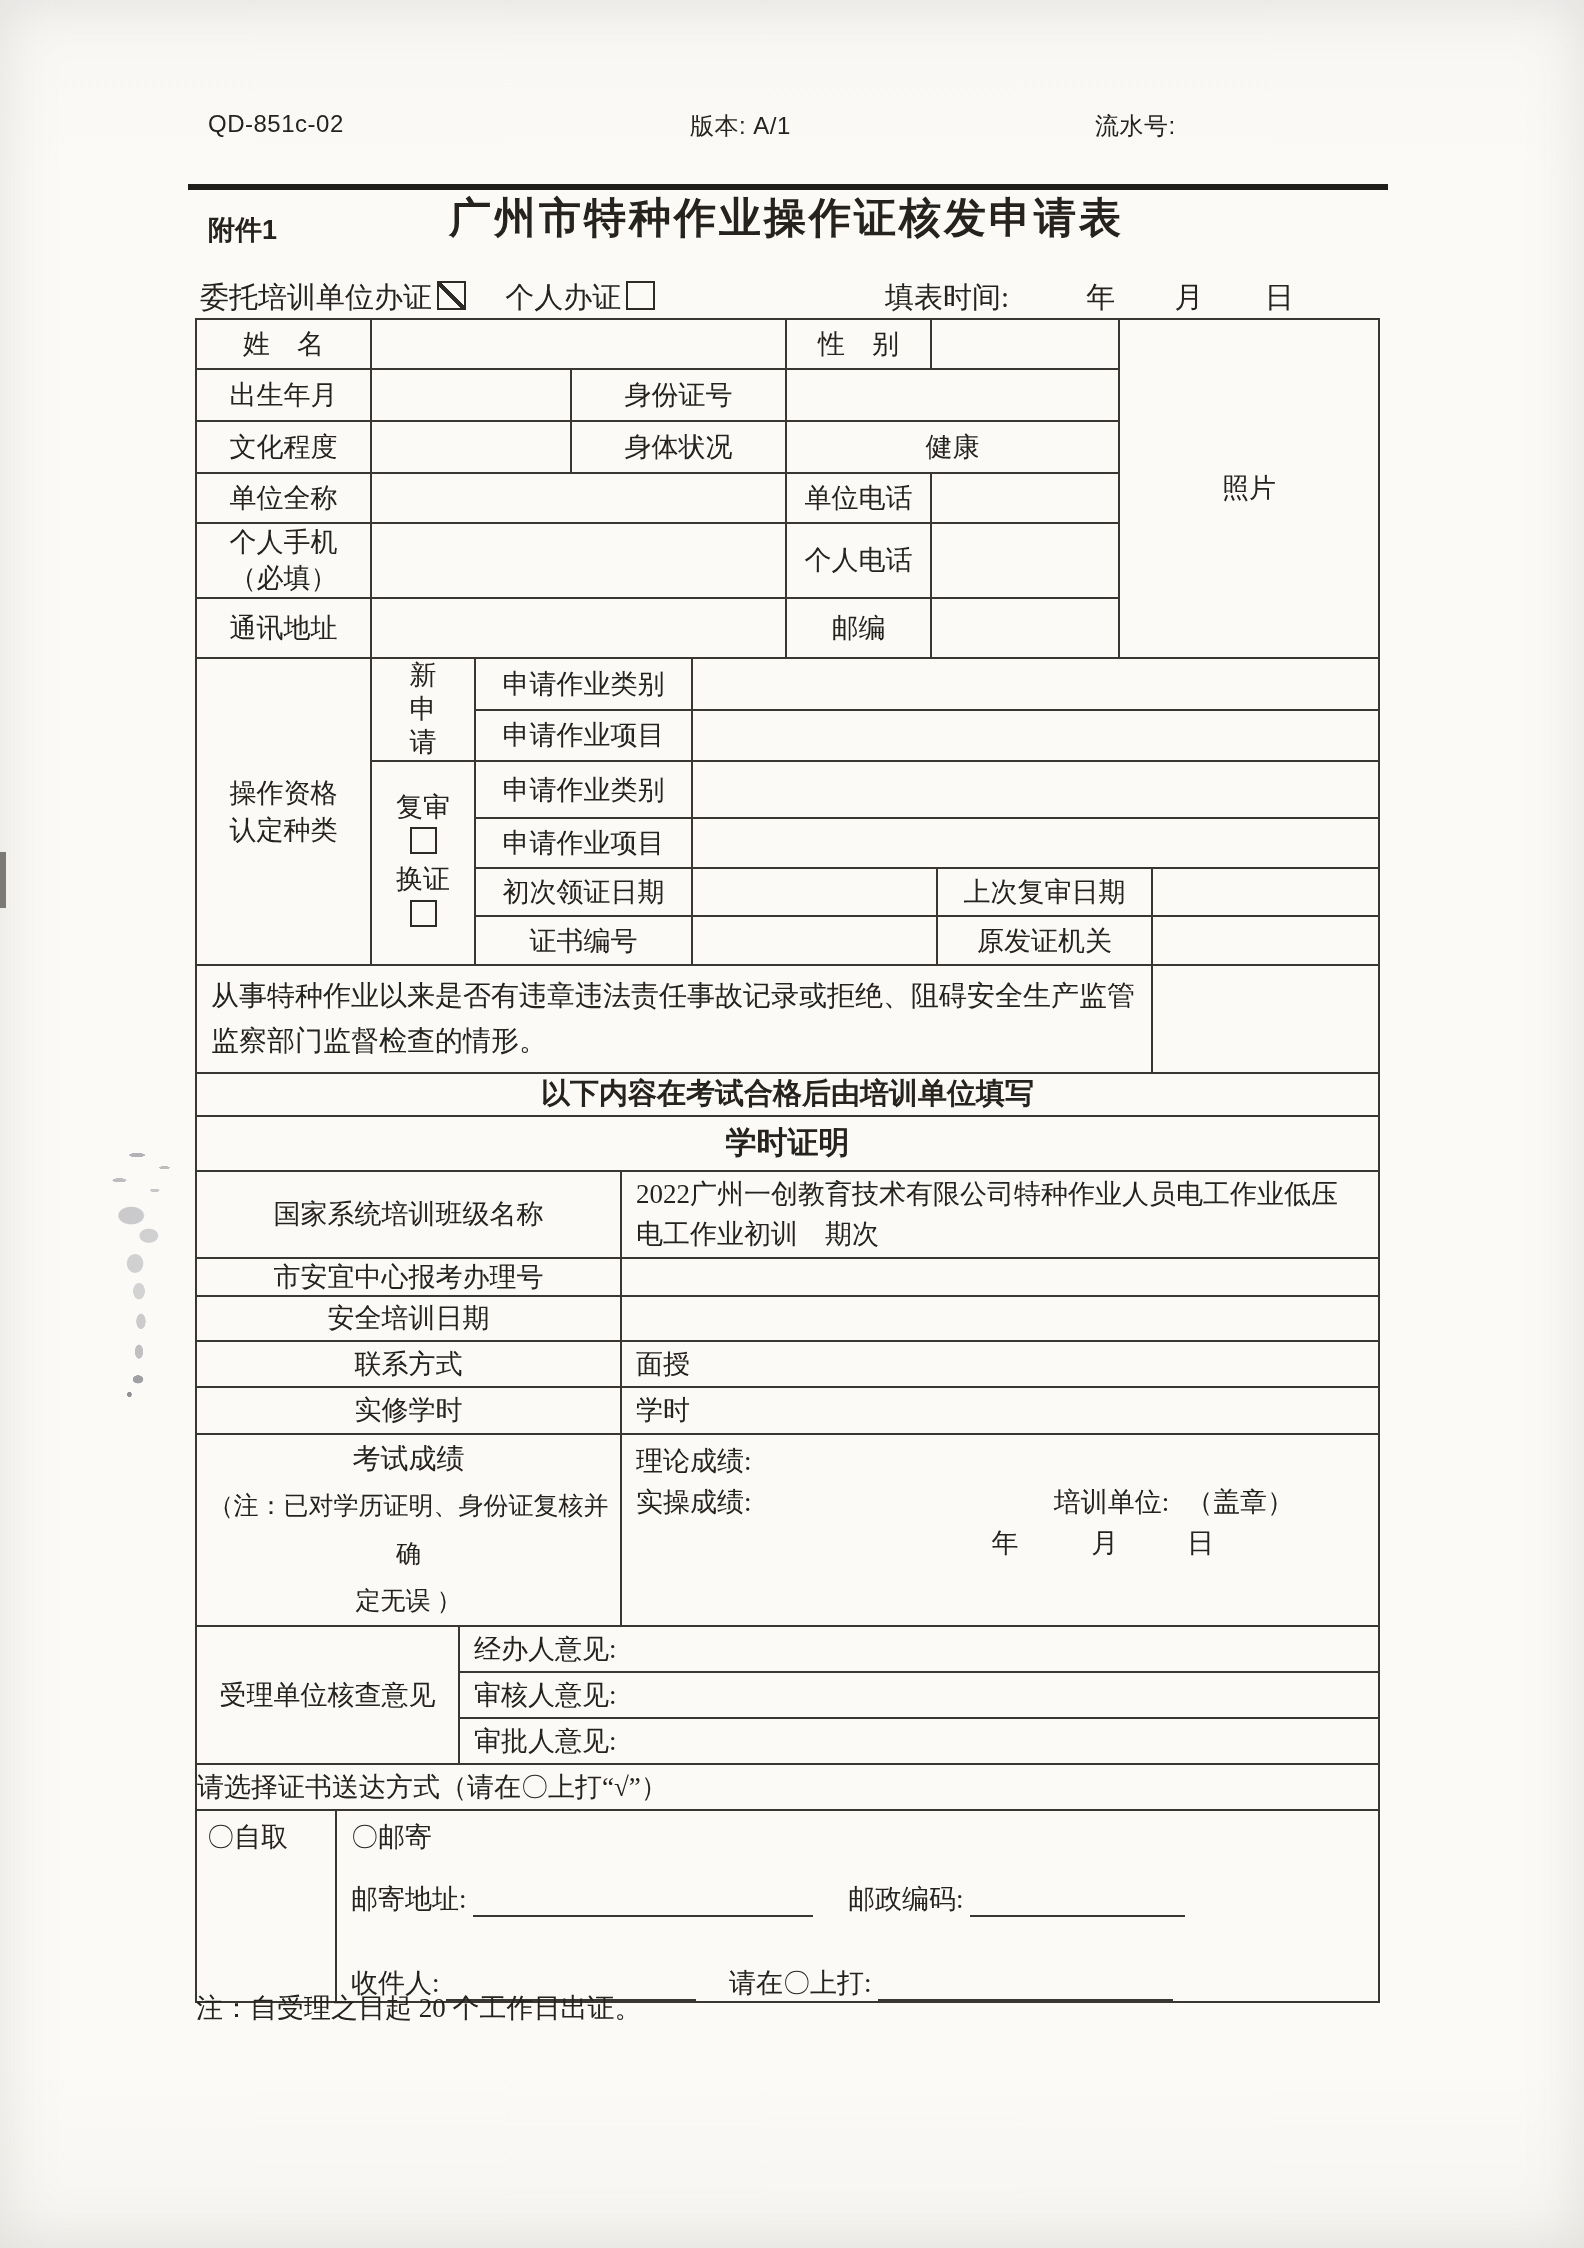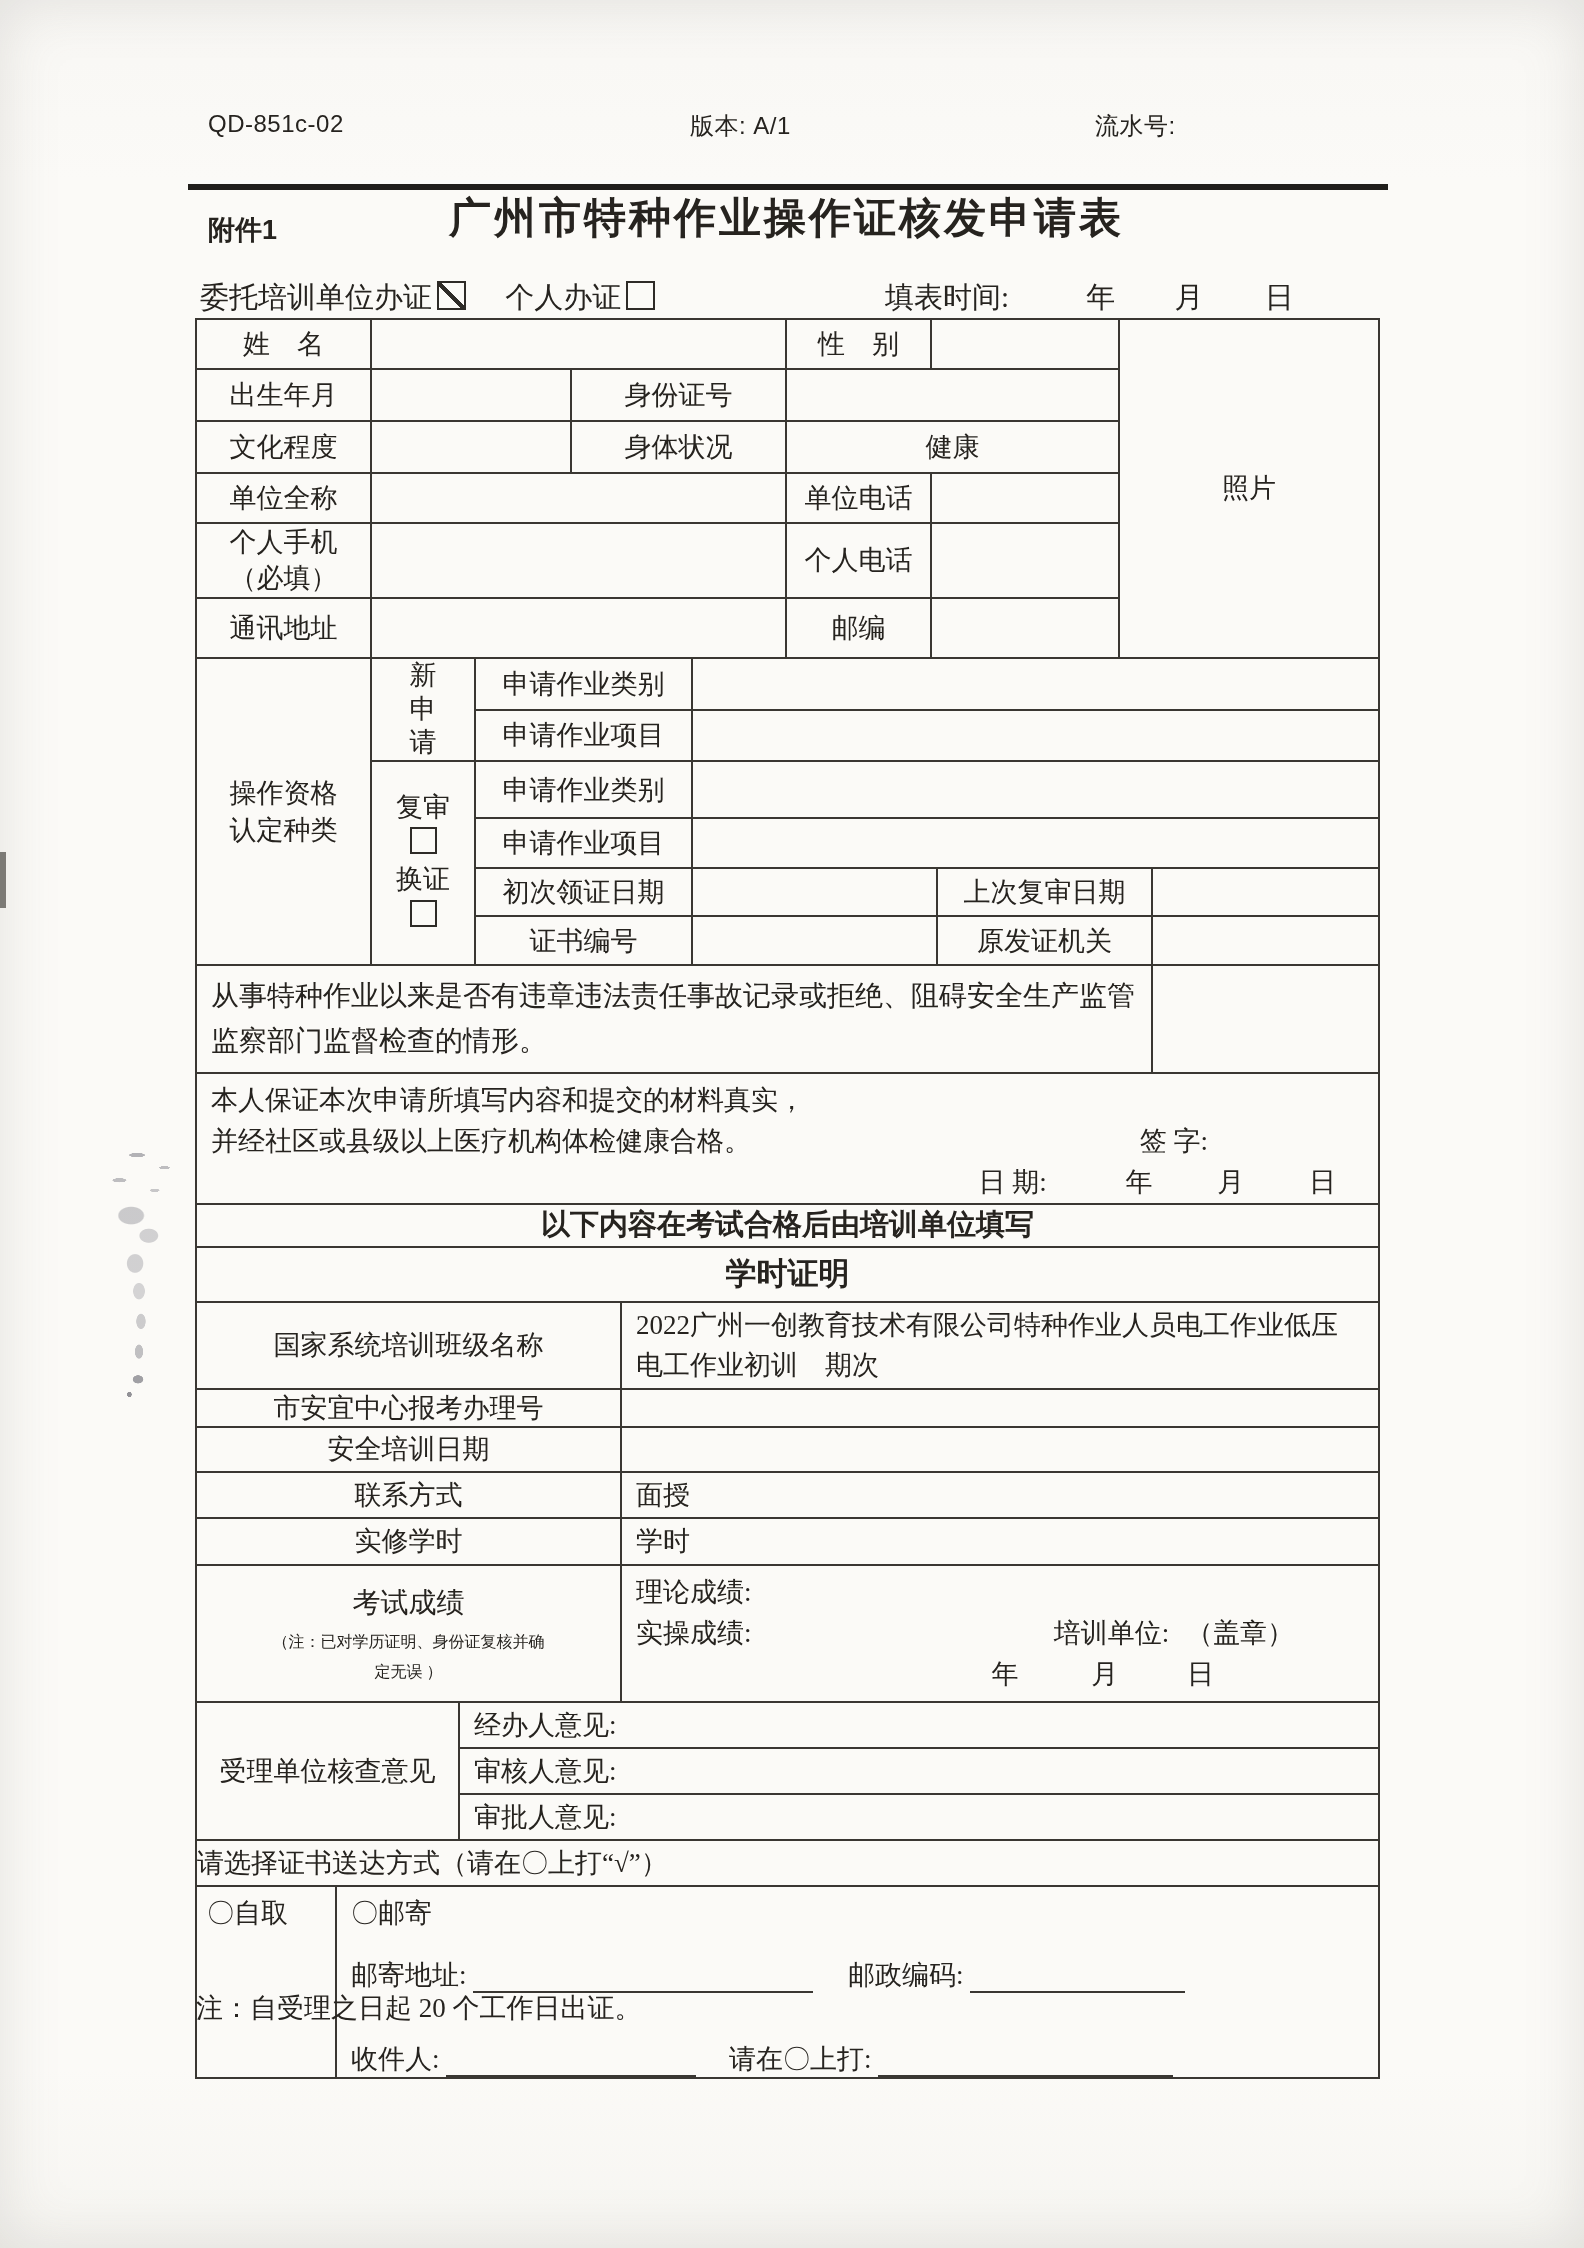--- a/index.html
+++ b/index.html
@@ -40,21 +40,21 @@
   .decl-l{line-height:41px;}
   .decl-flex{display:flex;line-height:41px;}
   .decl-sign{margin-left:auto;margin-right:170px;}
   .decl-date{text-align:right;padding-right:42px;line-height:41px;}
   .decl-date span{display:inline-block;}
   .sechead{text-align:center;font-weight:bold;font-size:29px;}
   .sechead2{text-align:center;font-weight:bold;font-size:31px;}
   .classval{padding:2px 14px;line-height:1.5;text-align:left;}
   .scorelbl{line-height:1.7;}
   .scorelbl .big{font-size:28px;}
-  .scorelbl .note{font-size:16px;line-height:1.9;}
+  .scorelbl .note{font-size:25px;line-height:1.9;}
   .scorecell{padding:6px 14px;text-align:left;}
   .scorecell .row{line-height:41px;}
   .scorecell .flexrow{display:flex;line-height:41px;}
   .scorecell .unitblk{margin-left:auto;margin-right:70px;}
   .scorecell .ymd{text-align:right;padding-right:150px;line-height:41px;}
   .scorecell .ymd span{display:inline-block;}
   .mailcell{padding:8px 0 0 14px;text-align:left;}
   .blank{display:inline-block;border-bottom:2px solid #3a3732;height:32px;vertical-align:bottom;}
   .footnote{top:1990px;left:196px;font-size:27px;}
   
@@ -217,42 +217,20 @@
           <col style="width:227px">
         </colgroup>
       <tbody>
           <tr style="height:95px;">
         <td class="para vtop">从事特种作业以来是否有违章违法责任事故记录或拒绝、阻碍安全生产监管监察部门监督检查的情形。</td>
         <td></td>
       </tr>
     </tbody>
       </table>
 
-    <table class="next">
-      <colgroup>
-          <col style="width:1183px">
-        </colgroup>
-      <tbody>
-          <tr style="height:130px;">
-        <td class="declcell vtop">
-          <div class="decl-l">本人保证本次申请所填写内容和提交的材料真实，</div>
-          <div class="decl-flex">
-            <span>并经社区或县级以上医疗机构体检健康合格。</span>
-            <span class="decl-sign">签 字:</span>
-          </div>
-          <div class="decl-date">
-            <span>日 期:</span>
-            <span style="margin-left:72px;">年</span>
-            <span style="margin-left:58px;">月</span>
-            <span style="margin-left:58px;">日</span>
-          </div>
-        </td>
-      </tr>
-    </tbody>
-      </table>
 
     <table class="next">
       <colgroup>
           <col style="width:1183px">
         </colgroup>
       <tbody>
           <tr style="height:43px;">
         <td class="sechead sans">以下内容在考试合格后由培训单位填写</td>
       </tr>
     </tbody>

